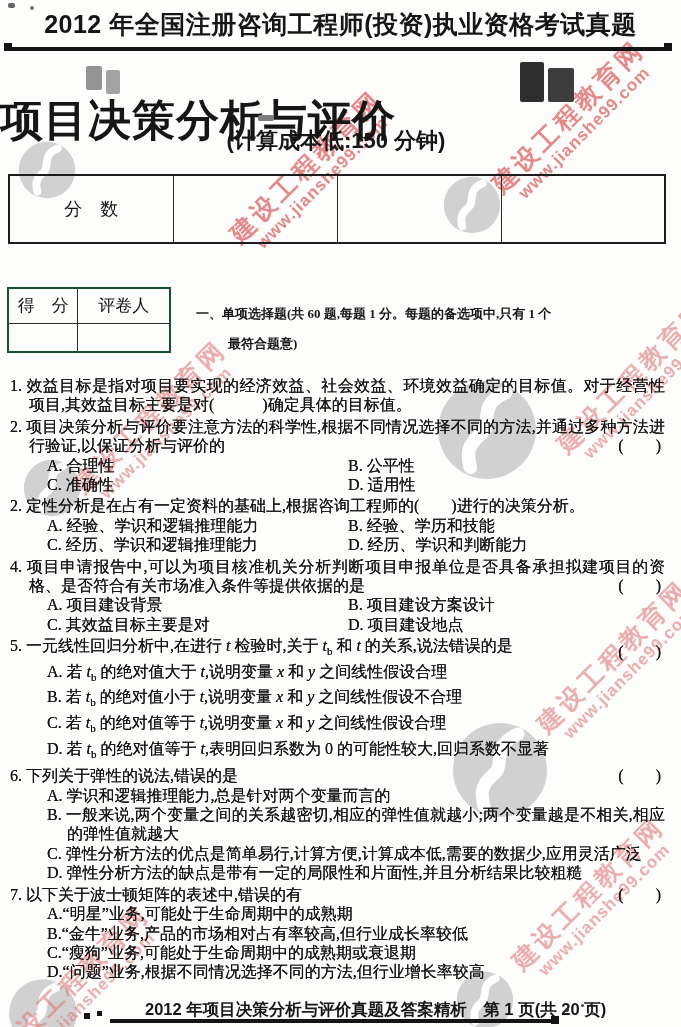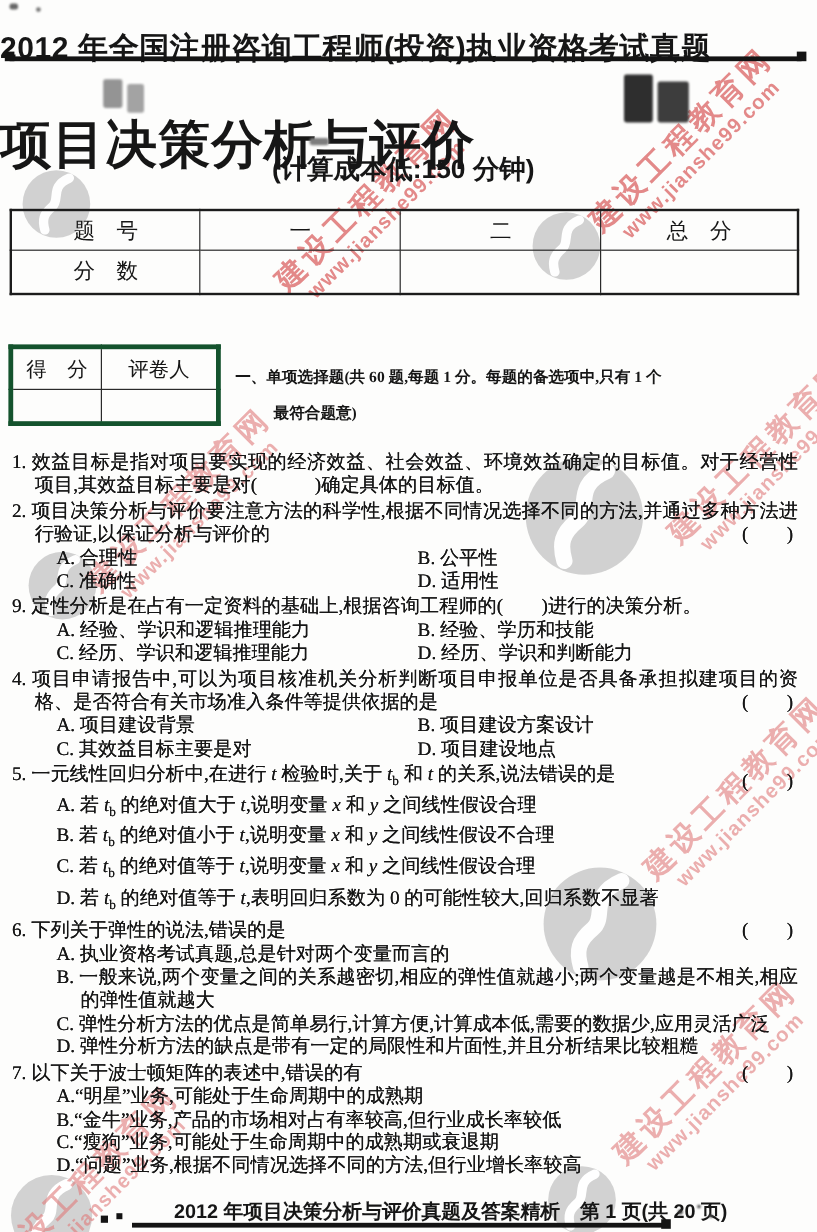--- a/index.html
+++ b/index.html
@@ -13,36 +13,36 @@
   .wm{position:absolute;width:250px;text-align:center;
       transform:rotate(-45deg);color:rgba(219,104,104,.78);
       font-family:"Liberation Sans","DejaVu Sans",sans-serif;font-weight:bold;}
   .wm .wm-cn{font-size:25px;letter-spacing:4px;line-height:27px;}
   .wm .wm-en{font-size:17px;letter-spacing:1px;line-height:20px;}
   .wm.light{color:rgba(224,122,122,.6);}
   .logo-circle{position:absolute;color:#c7c7c7;opacity:.8;}
   
   .content{position:absolute;inset:0;z-index:1;}
   .sans{font-family:"Liberation Sans","DejaVu Sans",sans-serif;}
-  .header-title{position:absolute;top:23px;left:0;width:681px;text-align:left;
+  .header-title{position:absolute;top:8px;left:0;width:681px;text-align:center;
     font-weight:bold;font-size:25px;white-space:nowrap;letter-spacing:.5px;}
   .rule{position:absolute;background:#141414;}
   .rule-sq{position:absolute;background:#141414;}
   .page-title{position:absolute;top:56px;left:0;width:660px;
     font-weight:bold;font-size:43px;white-space:nowrap;letter-spacing:1px;margin-top:36px;}
   .subtitle{position:absolute;top:126px;left:0;width:672px;text-align:center;
     font-weight:bold;font-size:22px;white-space:nowrap;}
   
   .score-table{position:absolute;top:174px;left:8px;width:658px;height:70px;
     border:2px solid #1c1c1c;border-collapse:collapse;table-layout:fixed;}
   .score-table td{border:1.5px solid #2a2a2a;font-size:18px;text-align:center;
     vertical-align:middle;}
   
-  .grader-table{position:absolute;top:287px;left:7px;width:177px;height:64px;
-    border:4px solid #14532d;border-collapse:collapse;table-layout:fixed;}
+  .grader-table{position:absolute;top:287px;left:7px;width:164px;height:64px;
+    border:2px solid #14532d;border-collapse:collapse;table-layout:fixed;}
   .grader-table td{border:1.5px solid #2a2a2a;font-size:17px;text-align:center;
     vertical-align:middle;}
   
   .section-heading{position:absolute;top:299px;left:196px;width:480px;
     font-weight:bold;font-size:13px;line-height:30px;}
   .section-heading .l1,.section-heading .l2{white-space:nowrap;}
   .section-heading .l2{padding-left:32px;}
   
   .questions{position:absolute;top:376px;left:5px;width:660px;
     font-size:16px;line-height:19.4px;text-shadow:0 0 .4px currentColor;}
@@ -139,26 +139,20 @@
   <div class="artifact" style="left:86px;top:66px;width:16px;height:24px;background:#949494"></div>
   <div class="artifact" style="left:106px;top:70px;width:14px;height:24px;background:#a3a3a3"></div>
   <div class="artifact" style="left:520px;top:62px;width:24px;height:40px;background:#2e2e2e"></div>
   <div class="artifact" style="left:548px;top:68px;width:26px;height:34px;background:#3d3d3d"></div>
   <div class="artifact" style="left:258px;top:115px;width:16px;height:6px;background:#7d7d7d"></div>
   <div class="artifact" style="left:8px;top:3px;width:7px;height:5px;background:#666"></div>
   <div class="artifact" style="left:30px;top:6px;width:4px;height:4px;background:#777"></div>
 
   <table class="score-table">
     <tbody>
-        <tr style="height:33px">
-      <td style="width:24%">题　号</td>
-      <td style="width:25.5%">一</td>
-      <td style="width:25.5%">二</td>
-      <td style="width:25%">总　分</td>
-    </tr>
     <tr style="height:37px">
       <td>分　数</td>
       <td></td>
       <td></td>
       <td></td>
     </tr>
   </tbody>
     </table>
 
   <table class="grader-table">
@@ -189,21 +183,21 @@
       <div class="q-head"><span>2. 项目决策分析与评价要注意方法的科学性,根据不同情况选择不同的方法,并通过多种方法进行验证,以保证分析与评价的</span><span class="q-bracket">(　　)</span></div>
       <div class="opts two-col">
         <span class="opt">A. 合理性</span>
         <span class="opt">B. 公平性</span>
         <span class="opt">C. 准确性</span>
         <span class="opt">D. 适用性</span>
       </div>
     </div>
 
     <div class="q">
-      <div class="q-head"><span>9. 定性分析是在占有一定资料的基础上,根据咨询工程师的(　　)进行的决策分析。</span><span class="q-bracket"></span></div>
+      <div class="q-head"><span>2. 定性分析是在占有一定资料的基础上,根据咨询工程师的(　　)进行的决策分析。</span><span class="q-bracket"></span></div>
       <div class="opts two-col">
         <span class="opt">A. 经验、学识和逻辑推理能力</span>
         <span class="opt">B. 经验、学历和技能</span>
         <span class="opt">C. 经历、学识和逻辑推理能力</span>
         <span class="opt">D. 经历、学识和判断能力</span>
       </div>
     </div>
 
     <div class="q">
       <div class="q-head"><span>4. 项目申请报告中,可以为项目核准机关分析判断项目申报单位是否具备承担拟建项目的资格、是否符合有关市场准入条件等提供依据的是</span><span class="q-bracket">(　　)</span></div>
@@ -221,21 +215,21 @@
         <span class="opt">A. 若 <i>t</i><sub>b</sub> 的绝对值大于 <i>t</i>,说明变量 <i>x</i> 和 <i>y</i> 之间线性假设合理</span>
         <span class="opt">B. 若 <i>t</i><sub>b</sub> 的绝对值小于 <i>t</i>,说明变量 <i>x</i> 和 <i>y</i> 之间线性假设不合理</span>
         <span class="opt">C. 若 <i>t</i><sub>b</sub> 的绝对值等于 <i>t</i>,说明变量 <i>x</i> 和 <i>y</i> 之间线性假设合理</span>
         <span class="opt">D. 若 <i>t</i><sub>b</sub> 的绝对值等于 <i>t</i>,表明回归系数为 0 的可能性较大,回归系数不显著</span>
       </div>
     </div>
 
     <div class="q">
       <div class="q-head"><span>6. 下列关于弹性的说法,错误的是</span><span class="q-bracket">(　　)</span></div>
       <div class="opts full">
-        <span class="opt">A. 执业资格考试真题,总是针对两个变量而言的</span>
+        <span class="opt">A. 学识和逻辑推理能力,总是针对两个变量而言的</span>
         <span class="opt">B. 一般来说,两个变量之间的关系越密切,相应的弹性值就越小;两个变量越是不相关,相应的弹性值就越大</span>
         <span class="opt">C. 弹性分析方法的优点是简单易行,计算方便,计算成本低,需要的数据少,应用灵活广泛</span>
         <span class="opt">D. 弹性分析方法的缺点是带有一定的局限性和片面性,并且分析结果比较粗糙</span>
       </div>
     </div>
 
     <div class="q">
       <div class="q-head"><span>7. 以下关于波士顿矩阵的表述中,错误的有</span><span class="q-bracket">(　　)</span></div>
       <div class="opts full">
         <span class="opt">A.“明星”业务,可能处于生命周期中的成熟期</span>

